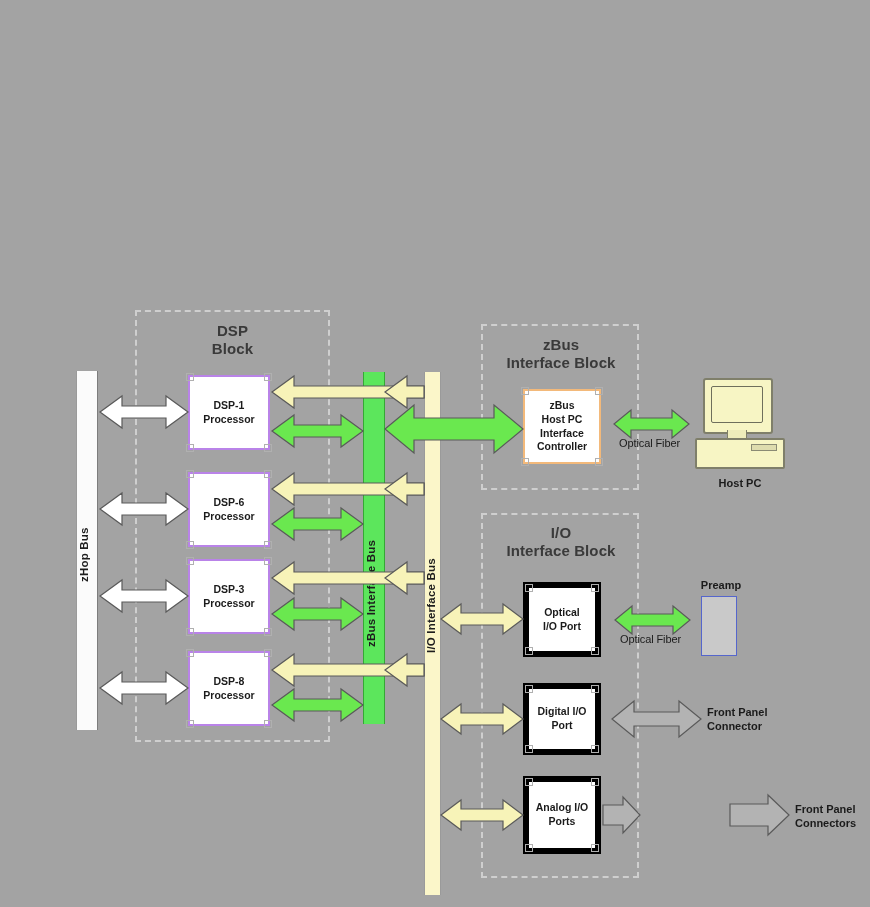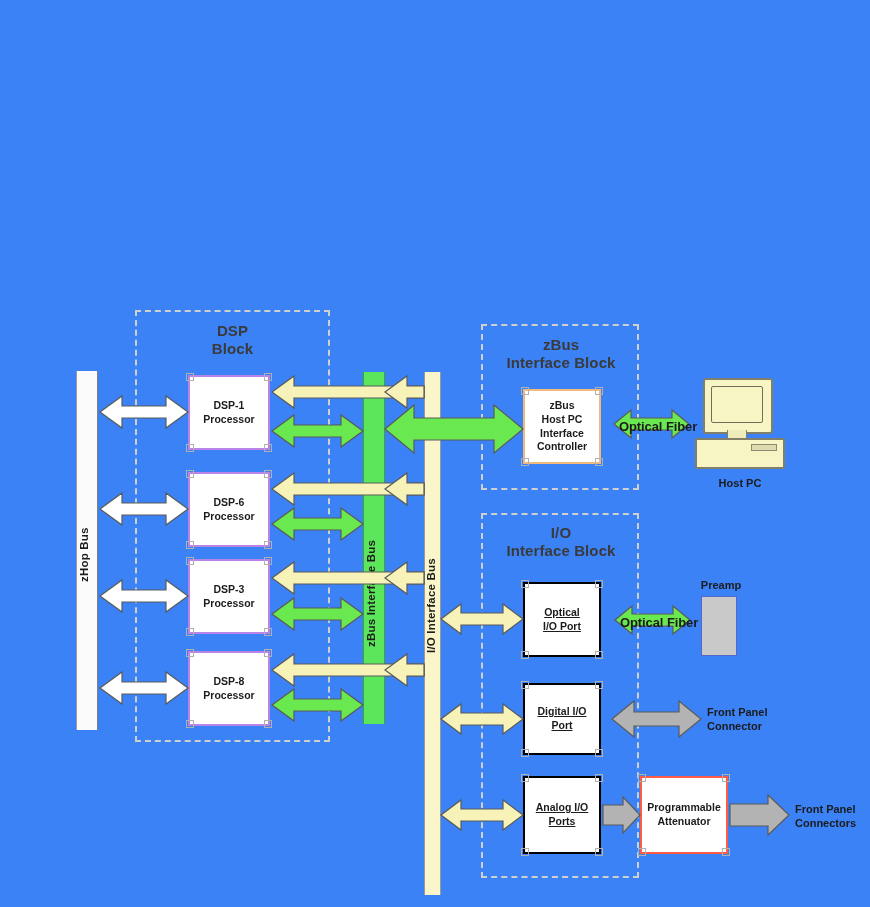--- a/index.html
+++ b/index.html
@@ -5,21 +5,21 @@
 <style>
   html,body{margin:0;padding:0;background:#ffffff;}
   body{
     font-family:"Liberation Sans", sans-serif;
     -webkit-font-smoothing:antialiased;
   }
   #canvas{
     position:relative;
     width:870px;
     height:907px;
-    background:#3b82f6;
+    background:#a3a3a3;
     overflow:hidden;
   }
   .abs{position:absolute;}
 
   
   .group-box{
     position:absolute;
     border:2px dashed #cfcfcf;
     background:transparent;
     box-sizing:border-box;
@@ -80,21 +80,21 @@
     justify-content:center;
     text-align:center;
     font-size:10.5px;
     font-weight:bold;
     color:#1b1b1b;
     line-height:1.32;
     white-space:pre-line;
   }
   .unit.purple{border:2px solid #b983e8;}
   .unit.orange{border:2px solid #f3b97a;}
-  .unit.teal{border:2px solid #000000;text-decoration:underline;}
+  .unit.teal{border:6px solid #000000;}
   .unit.red{border:2.5px solid #fc5b45;}
 
   
   .handle{
     position:absolute;
     width:6px;height:6px;
     border:1px solid #b0b0b0;
     background:transparent;
   }
   .h-tl{left:-4px;top:-4px;}
@@ -147,25 +147,26 @@
     background:#dedcae;
     border:1px solid #8b8b74;
   }
   .preamp{
     position:absolute;
     background:#c9c9c9;
     border:1.5px solid #5566cc;
   }
   .fiber-text{
     position:absolute;
-    font-size:13px;
-    font-weight:bold;
+    font-size:11px;
+    font-weight:normal;
     color:#1b1b1b;
     white-space:nowrap;
     letter-spacing:-.1px;
+    margin-top:18px;
   }
 </style>
 </head>
 <body>
 
 <div id="canvas">
 
   <div class="group-box" style="left:135px;top:310px;width:195px;height:432px;"></div>
   <div class="group-title" style="left:150px;top:322px;width:165px;">DSP
 Block</div>
@@ -254,28 +255,20 @@
 
   <div class="unit teal" style="left:523px;top:776px;width:78px;height:78px;text-align:center;">
     <span>Analog I/O
 Ports</span>
     <i class="handle h-tl"></i>
     <i class="handle h-tr"></i>
     <i class="handle h-bl"></i>
     <i class="handle h-br"></i>
   </div>
 
-  <div class="unit red" style="left:640px;top:776px;width:88px;height:78px;">
-    <span>Programmable
-Attenuator</span>
-    <i class="handle h-tl"></i>
-    <i class="handle h-tr"></i>
-    <i class="handle h-bl"></i>
-    <i class="handle h-br"></i>
-  </div>
 
   <svg class="arrow-svg" style="left:0;top:0;width:870px;height:907px;">
     <defs>
       <style>
         .a-out{stroke:#5a5a5a;stroke-width:1.2;}
         .fill-white{fill:#ffffff;}
         .fill-yellow{fill:#f7f3b8;}
         .fill-green{fill:#6ae84f;}
         .fill-gray{fill:#b3b3b3;}
       </style>

